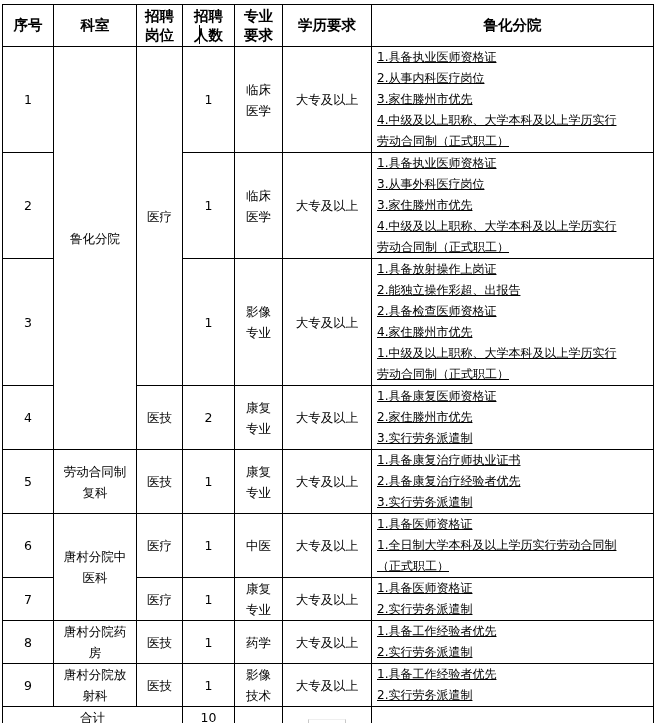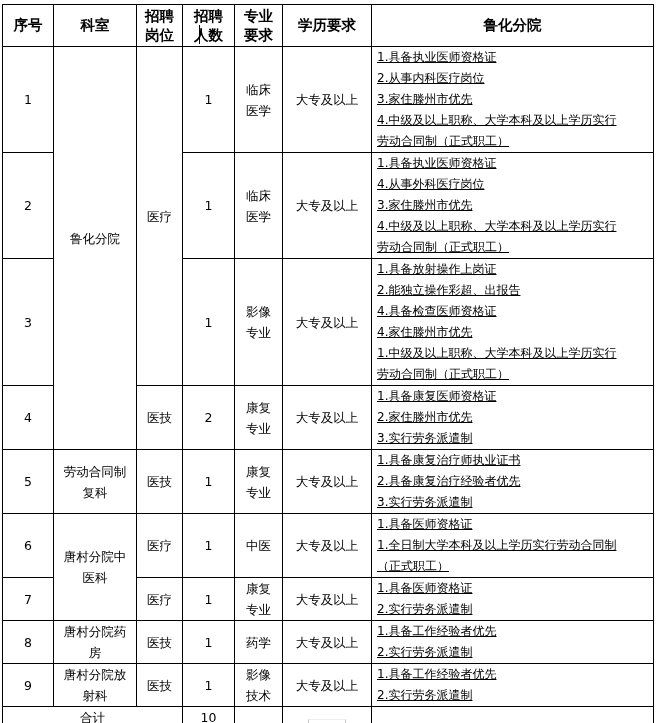--- a/index.html
+++ b/index.html
@@ -128,39 +128,39 @@
     <tr style="height:104px">
       <td>2</td>
       <td>1</td>
       <td>
         <span class="other-line">临床</span>
         <span class="other-line">医学</span>
       </td>
       <td>大专及以上</td>
       <td class="other">
         <span class="other-line">1.具备执业医师资格证</span>
-        <span class="other-line">4.从事外科医疗岗位</span>
+        <span class="other-line">3.从事外科医疗岗位</span>
         <span class="other-line">3.家住滕州市优先</span>
         <span class="other-line">4.中级及以上职称、大学本科及以上学历实行</span>
         <span class="other-line">劳动合同制（正式职工）</span>
       </td>
     </tr>
 
     <tr style="height:125px">
       <td>3</td>
       <td>1</td>
       <td>
         <span class="other-line">影像</span>
         <span class="other-line">专业</span>
       </td>
       <td>大专及以上</td>
       <td class="other">
         <span class="other-line">1.具备放射操作上岗证</span>
         <span class="other-line">2.能独立操作彩超、出报告</span>
-        <span class="other-line">4.具备检查医师资格证</span>
+        <span class="other-line">2.具备检查医师资格证</span>
         <span class="other-line">4.家住滕州市优先</span>
         <span class="other-line">1.中级及以上职称、大学本科及以上学历实行</span>
         <span class="other-line">劳动合同制（正式职工）</span>
       </td>
     </tr>
 
     <tr style="height:63px">
       <td>4</td>
       <td>医技</td>
       <td>2</td>

